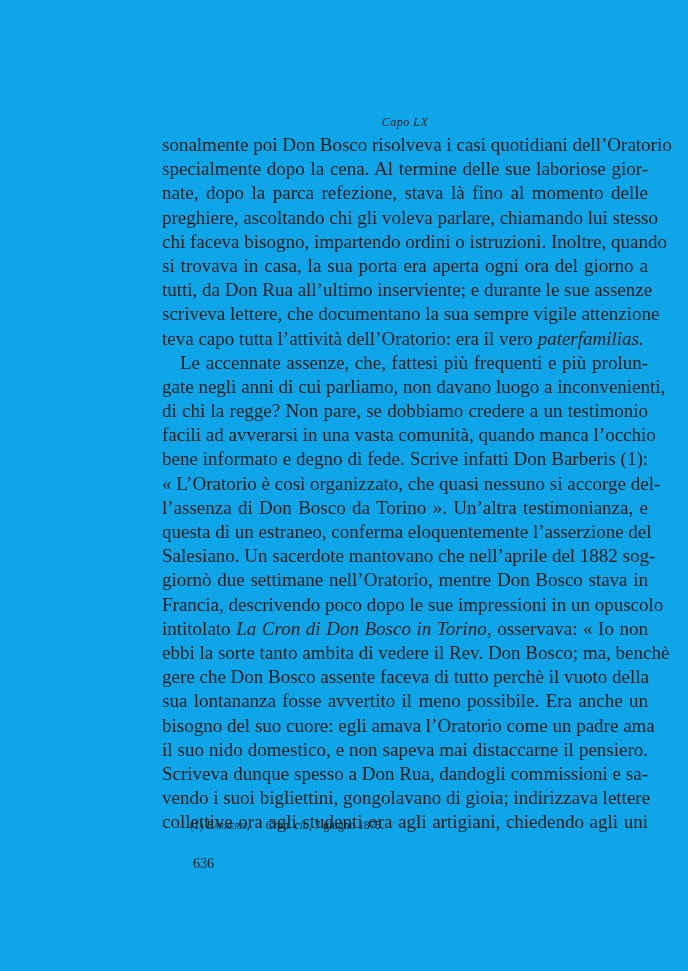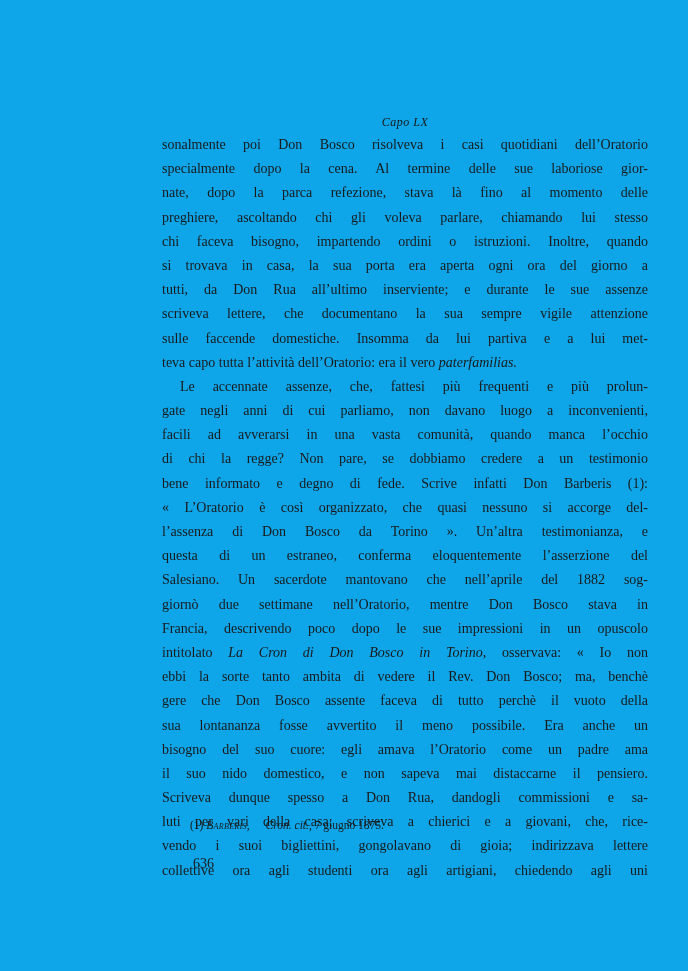--- a/index.html
+++ b/index.html
@@ -2,21 +2,21 @@
 <html><head>
 <meta charset="utf-8">
 <style>
   html, body { margin: 0; padding: 0; background: #ffffff; }
   body { width: 688px; height: 971px; position: relative; overflow: hidden;
          font-family: "Liberation Serif", "DejaVu Serif", serif; color: #1a1a1a; }
   .page { position: absolute; left: 0; top: 0; width: 688px; height: 971px; background: #0ea5e9; }
   .running-head { position: absolute; top: 115px; left: 162px; width: 486px; text-align: center;
                   font-style: italic; font-size: 12px; letter-spacing: 0.5px; }
   .body-text { position: absolute; top: 133px; left: 162px; width: 486px; }
-  .line { display: block; height: 24.2px; line-height: 24.2px; font-size: 14px;
+  .line { display: block; height: 24.2px; line-height: 24.2px; font-size: 19px;
           text-align: justify; text-align-last: justify; white-space: nowrap; }
   .line.last { text-align-last: left; }
   .line.indent { padding-left: 18px; }
   .line span.it { font-style: italic; }
   .footnote { position: absolute; top: 819px; left: 190px; font-size: 11.5px; }
   .footnote .sc { font-variant: small-caps; letter-spacing: 0.3px; font-style: italic; }
   .footnote .it { font-style: italic; padding-left: 13px; }
   .page-number { position: absolute; top: 856px; left: 193px; font-size: 14px; }
 </style>
 </head>
@@ -27,41 +27,39 @@
 
   <div class="body-text">
     <span class="line">sonalmente poi Don Bosco risolveva i casi quotidiani dell’Oratorio</span>
     <span class="line">specialmente dopo la cena. Al termine delle sue laboriose gior-</span>
     <span class="line">nate, dopo la parca refezione, stava là fino al momento delle</span>
     <span class="line">preghiere, ascoltando chi gli voleva parlare, chiamando lui stesso</span>
     <span class="line">chi faceva bisogno, impartendo ordini o istruzioni. Inoltre, quando</span>
     <span class="line">si trovava in casa, la sua porta era aperta ogni ora del giorno a</span>
     <span class="line">tutti, da Don Rua all’ultimo inserviente; e durante le sue assenze</span>
     <span class="line">scriveva lettere, che documentano la sua sempre vigile attenzione</span>
-    <span class="line">sulle faccende domestiche. Insomma da lui partiva e a lui met-</span>
     <span class="line last"><span>teva capo tutta l’attività dell’Oratorio: era il vero </span><span class="it">paterfamilias.</span></span>
     <span class="line indent">Le accennate assenze, che, fattesi più frequenti e più prolun-</span>
     <span class="line">gate negli anni di cui parliamo, non davano luogo a inconvenienti,</span>
+    <span class="line">di chi la regge? Non pare, se dobbiamo credere a un testimonio</span>
     <span class="line">facili ad avverarsi in una vasta comunità, quando manca l’occhio</span>
-    <span class="line">di chi la regge? Non pare, se dobbiamo credere a un testimonio</span>
     <span class="line">bene informato e degno di fede. Scrive infatti Don Barberis (1):</span>
     <span class="line">« L’Oratorio è così organizzato, che quasi nessuno si accorge del-</span>
     <span class="line">l’assenza di Don Bosco da Torino ». Un’altra testimonianza, e</span>
     <span class="line">questa di un estraneo, conferma eloquentemente l’asserzione del</span>
     <span class="line">Salesiano. Un sacerdote mantovano che nell’aprile del 1882 sog-</span>
     <span class="line">giornò due settimane nell’Oratorio, mentre Don Bosco stava in</span>
     <span class="line">Francia, descrivendo poco dopo le sue impressioni in un opuscolo</span>
     <span class="line"><span>intitolato </span><span class="it">La Cron di Don Bosco in Torino</span><span>, osservava: « Io non</span></span>
     <span class="line">ebbi la sorte tanto ambita di vedere il Rev. Don Bosco; ma, benchè</span>
     <span class="line">gere che Don Bosco assente faceva di tutto perchè il vuoto della</span>
     <span class="line">sua lontananza fosse avvertito il meno possibile. Era anche un</span>
     <span class="line">bisogno del suo cuore: egli amava l’Oratorio come un padre ama</span>
     <span class="line">il suo nido domestico, e non sapeva mai distaccarne il pensiero.</span>
     <span class="line">Scriveva dunque spesso a Don Rua, dandogli commissioni e sa-</span>
-    <span class="line">luti per vari della casa; scriveva a chierici e a giovani, che, rice-</span>
     <span class="line">vendo i suoi bigliettini, gongolavano di gioia; indirizzava lettere</span>
     <span class="line">collettive ora agli studenti ora agli artigiani, chiedendo agli uni</span>
   </div>
 
   <div class="footnote">
     <span>(1) </span><span class="sc">Barberis</span><span>, </span><span class="it">Cron. cit.</span><span>, 7 giugno 1875.</span>
   </div>
 
   <div class="page-number">636</div>
 </div>

